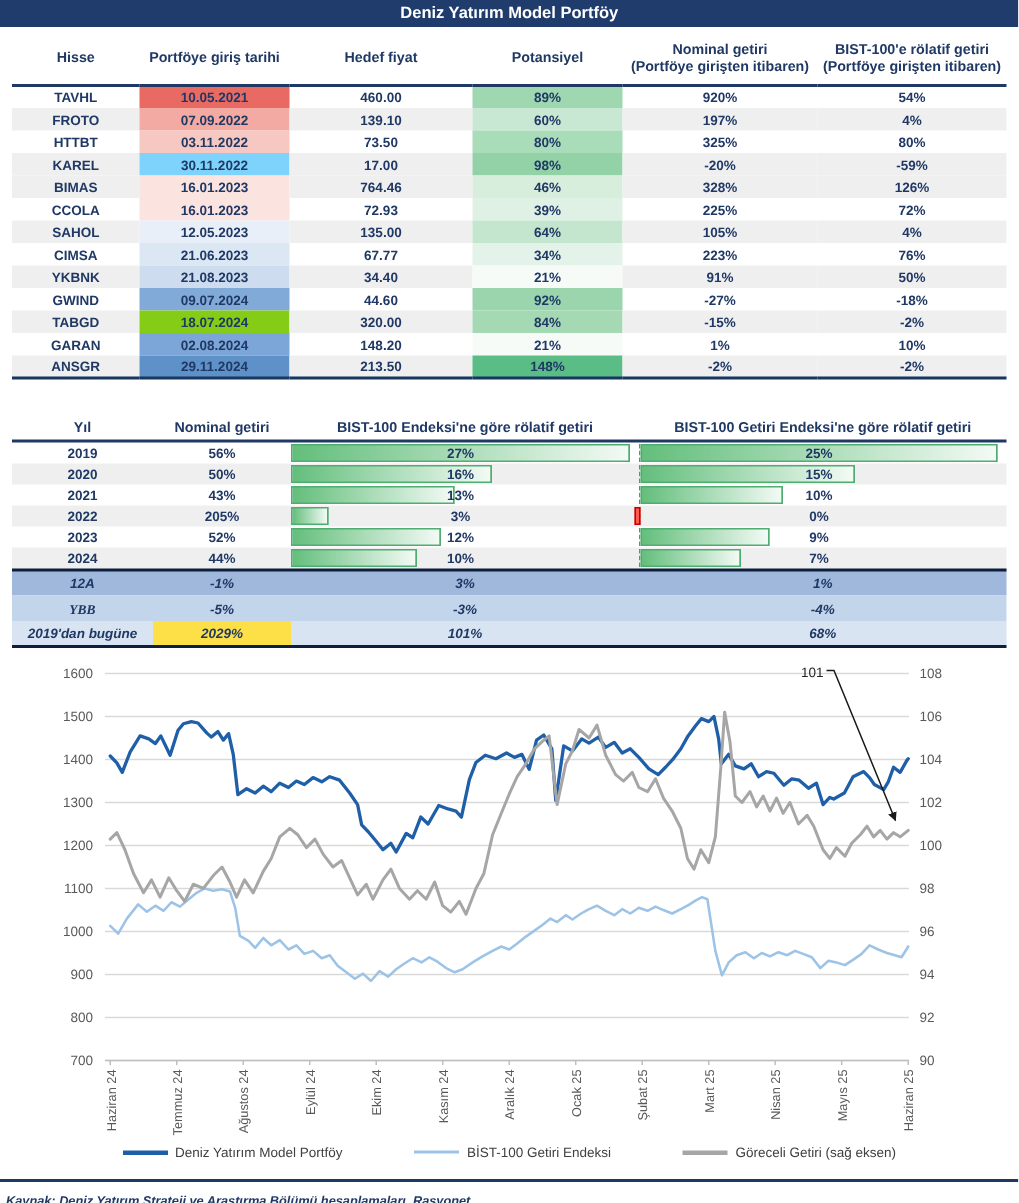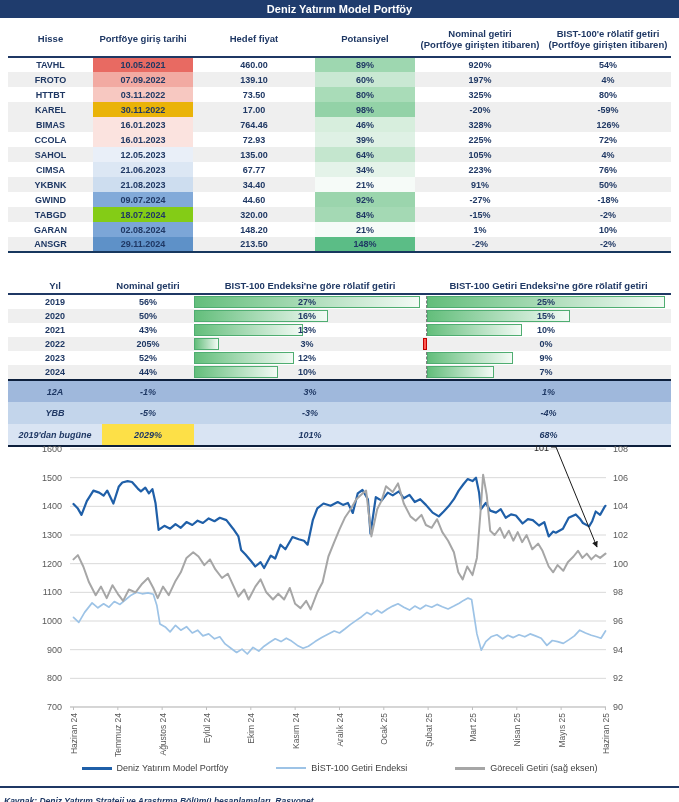--- a/index.html
+++ b/index.html
@@ -17,21 +17,21 @@
   #t1 tr.odd td { background:#efefef; }
   #t1 tr td.cellbg { background:#fff; }
   #t1 tr:last-child td { border-bottom:2.5px solid #17375e; }
 
   
   #t2 { position:absolute; top:277px; left:8px; width:663px; border-collapse:collapse; table-layout:fixed; }
   #t2 th { color:#1f3864; font-size:9.5px; font-weight:bold; text-align:center; height:17px;
     border-bottom:2px solid #1f3864; vertical-align:bottom; padding-bottom:2px; }
   #t2 td { color:#1f3864; font-size:9px; font-weight:bold; text-align:center; height:14px; padding:0; }
   #t2 tr.odd td { background:#efefef; }
-  #t2 tr.sum td { height:22px; font-style:italic; }
+  #t2 tr.sum td { height:17px; font-style:italic; }
   #t2 tr.sum1 td { border-top:2px solid #0d1f3c; }
   #t2 tr.sum3 td { border-bottom:2.5px solid #0d1f3c; }
   .barwrap { position:relative; height:12px; margin:1px 6px 1px 0; }
   .barwrap.axisL { border-left:1px dashed #7f7f7f; }
   .bar { position:absolute; left:0; top:0; height:100%;
     background:linear-gradient(to right,#63be7b,#f3faf5); border:1px solid #4fad71; }
   .redbar { position:absolute; left:-4px; top:0; height:100%; width:4px;
     background:#ff5a52; border:1px solid #c00000; }
   .barlabel { position:absolute; left:0; top:0; width:100%; text-align:center;
     line-height:12px; font-size:9px; font-weight:bold; color:#1f3864; }
@@ -101,21 +101,21 @@
         <tr class="">
           <td>HTTBT</td>
           <td class="cellbg" style="background: rgb(247, 200, 193);">03.11.2022</td>
           <td>73.50</td>
           <td class="cellbg" style="background: rgb(169, 220, 184);">80%</td>
           <td>325%</td>
           <td>80%</td>
         </tr>
         <tr class="odd">
           <td>KAREL</td>
-          <td class="cellbg" style="background: #eab308;">30.11.2022</td>
+          <td class="cellbg" style="background: #7dd3fc;">30.11.2022</td>
           <td>17.00</td>
           <td class="cellbg" style="background: rgb(147, 210, 167);">98%</td>
           <td>-20%</td>
           <td>-59%</td>
         </tr>
         <tr class="odd">
           <td>BIMAS</td>
           <td class="cellbg" style="background: rgb(251, 227, 223);">16.01.2023</td>
           <td>764.46</td>
           <td class="cellbg" style="background: rgb(215, 238, 221);">46%</td>
@@ -301,21 +301,21 @@
             </div>
           </td>
         </tr>
         <tr class="sum sum1">
           <td style="background: rgb(159, 184, 220);">12A</td>
           <td style="background: rgb(159, 184, 220);">-1%</td>
           <td style="background: rgb(159, 184, 220);">3%</td>
           <td style="background: rgb(159, 184, 220);">1%</td>
         </tr>
         <tr class="sum sum2">
-          <td style="background: rgb(195, 213, 235);">YBB</td>
+          <td style="background: rgb(195, 213, 235); font-family: Liberation Serif, serif;">YBB</td>
           <td style="background: rgb(195, 213, 235);">-5%</td>
           <td style="background: rgb(195, 213, 235);">-3%</td>
           <td style="background: rgb(195, 213, 235);">-4%</td>
         </tr>
         <tr class="sum sum3">
           <td style="background: rgb(217, 228, 243);">2019'dan bugüne</td>
           <td style="background: #fde047;">2029%</td>
           <td style="background: rgb(217, 228, 243);">101%</td>
           <td style="background: rgb(217, 228, 243);">68%</td>
         </tr>

